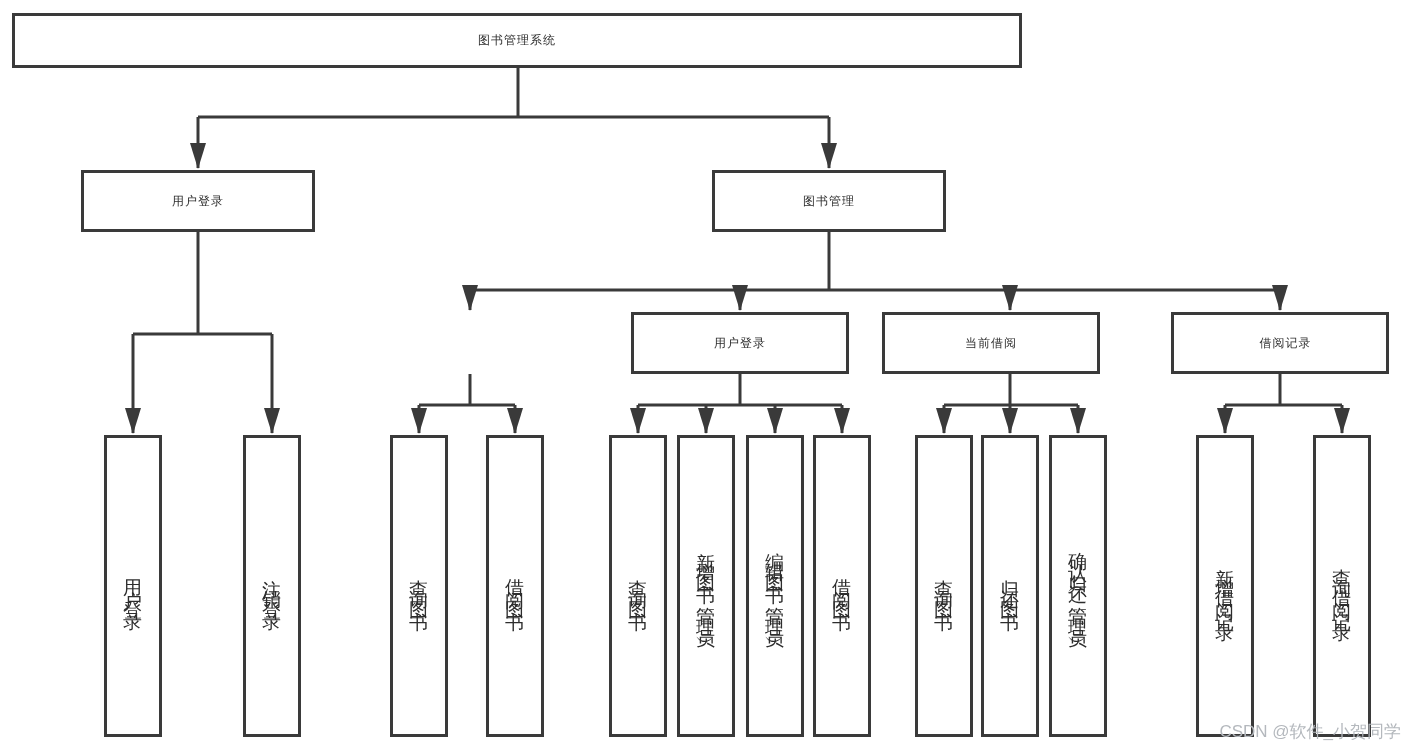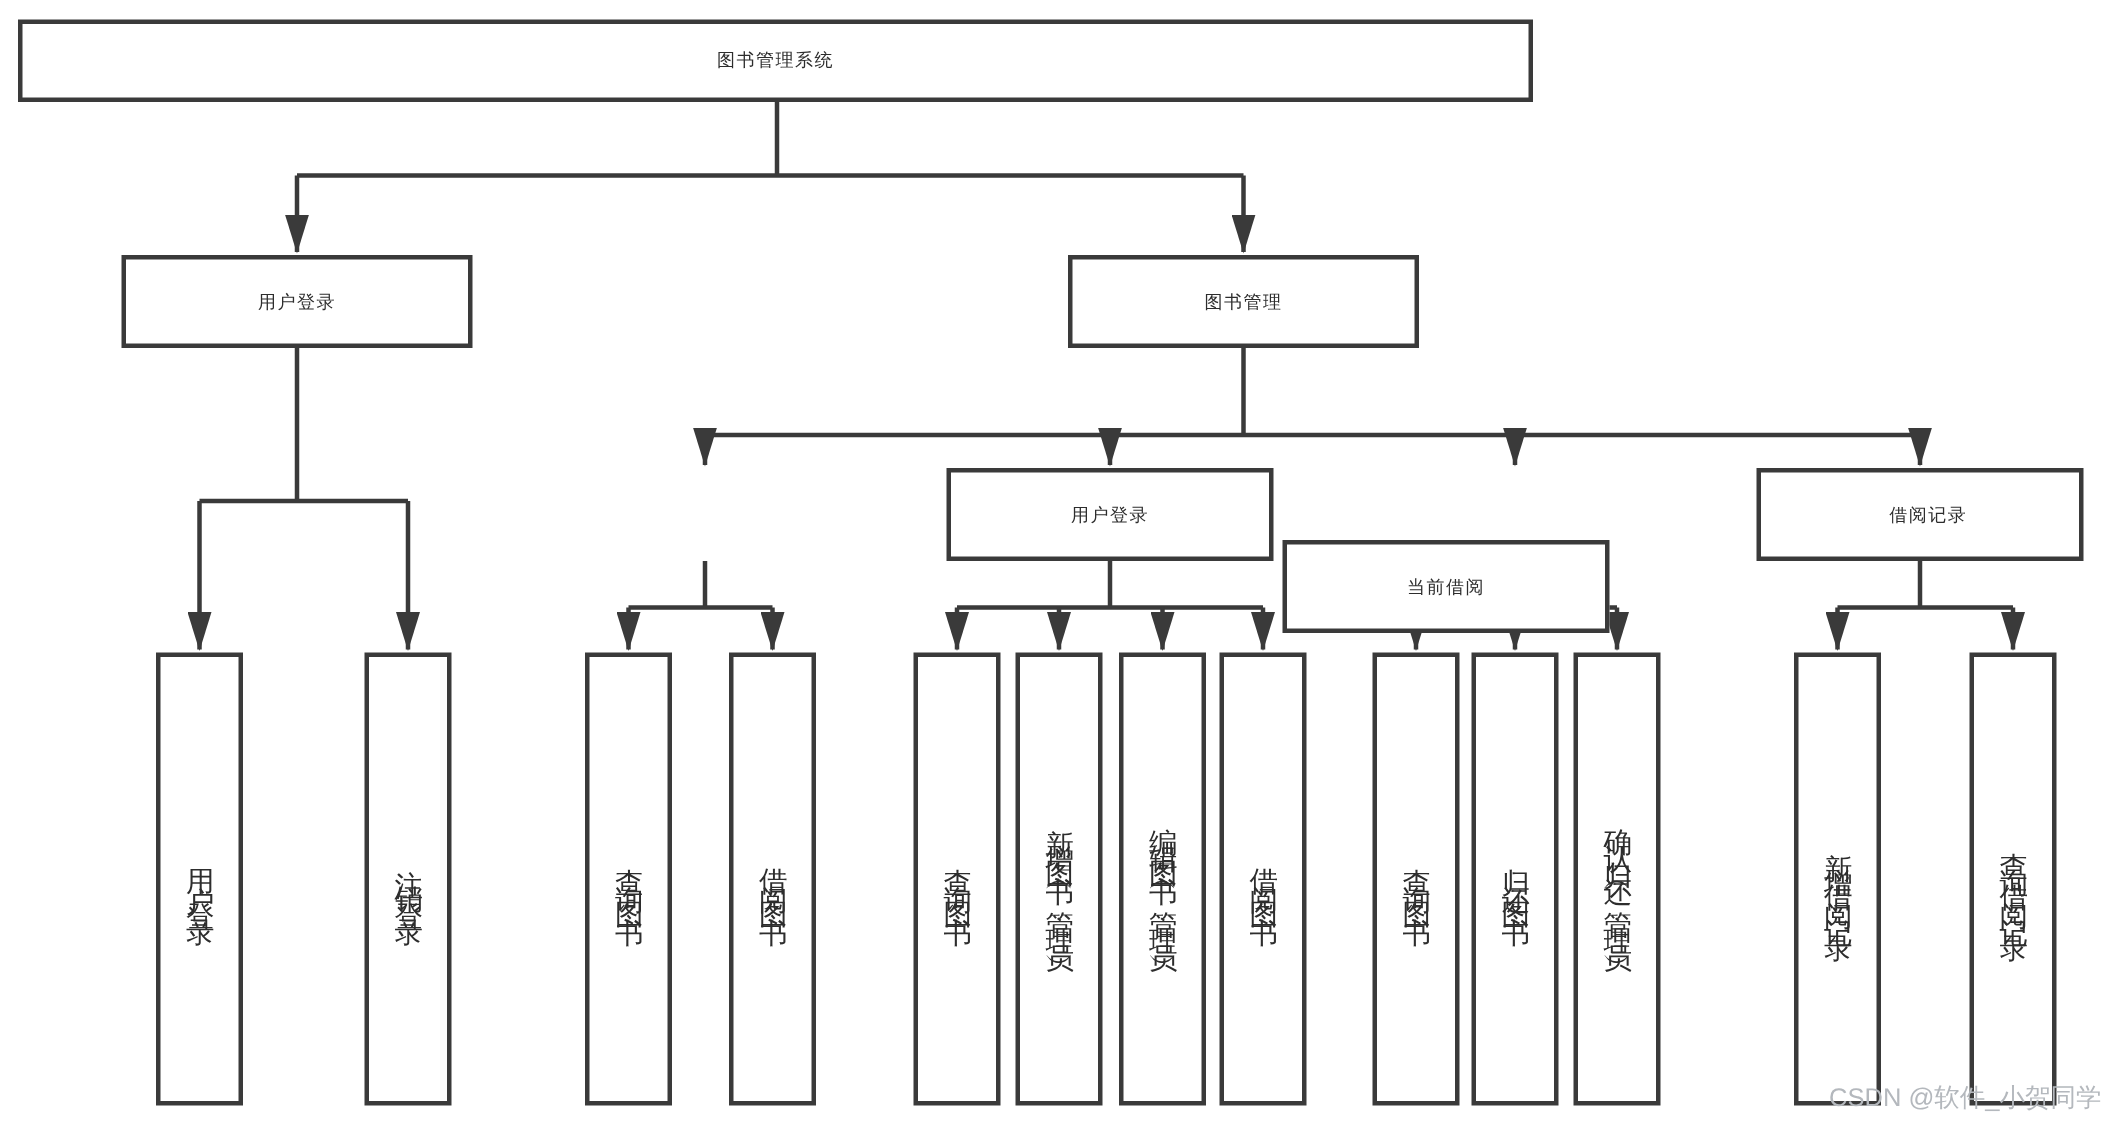--- a/index.html
+++ b/index.html
@@ -39,21 +39,21 @@
     letter-spacing: 11px;
     line-height: 1;
     white-space: nowrap;
   }
   
   #n-user-login { left: 81px; }
   #n-book-mgmt  { left: 712px; justify-content: center; }
   
   #n-newbooks { left: 361px; }
   #n-borrow   { left: 631px; }
-  #n-current  { left: 855px; margin-top: 48px; }
+  #n-current  { left: 882px; }
   #n-records  { left: 1171px; padding-left: 11px; }
   
   #lf-a1 { left: 104px; }
   #lf-a2 { left: 243px; }
   #lf-b1 { left: 390px; }
   #lf-b2 { left: 486px; }
   #lf-c1 { left: 609px; }
   #lf-c2 { left: 677px; }
   #lf-c3 { left: 746px; }
   #lf-c4 { left: 813px; }

